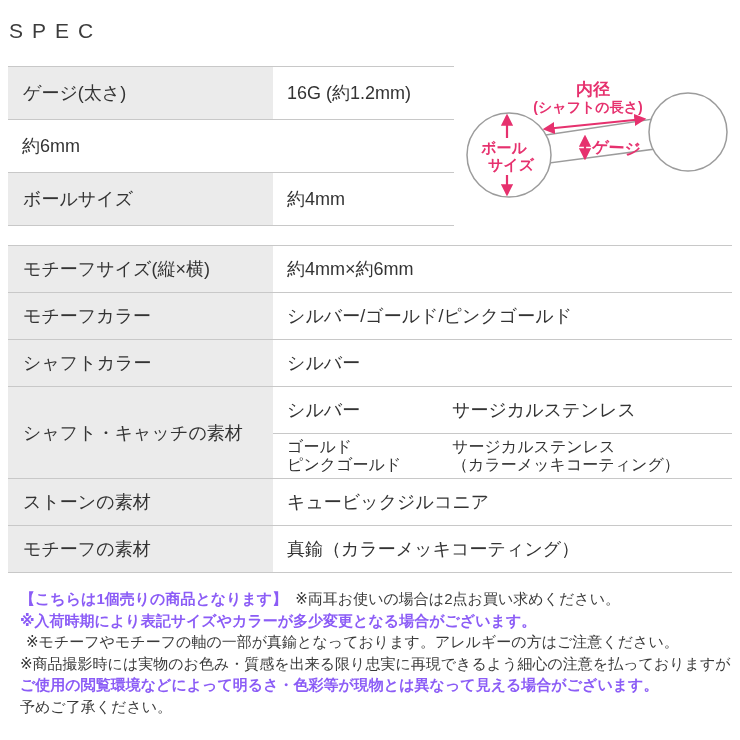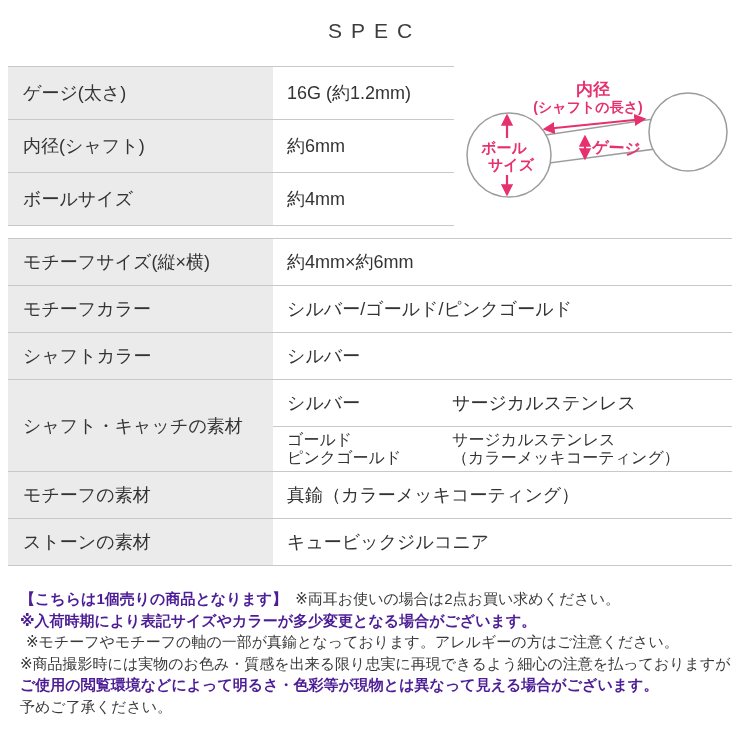--- a/index.html
+++ b/index.html
@@ -5,28 +5,28 @@
   html,body{margin:0;padding:0;}
   body{
     width:740px;height:740px;background:#ffffff;
     font-family:"Liberation Sans","DejaVu Sans",sans-serif;
     color:#333333;
   }
   .page{position:relative;width:740px;height:740px;overflow:hidden;}
 
   .title{
     position:absolute;top:19px;left:0;width:740px;
-    text-align:center;font-size:21px;letter-spacing:9px;text-indent:9px;
+    text-align:left;font-size:21px;letter-spacing:9px;text-indent:9px;
     color:#3c3c3c;font-weight:400;
   }
 
   
   .spec-table{position:absolute;left:8px;border-top:1px solid #c8c8c8;}
   .t1{top:66px;width:446px;}
-  .t2{top:238px;width:724px;}
+  .t2{top:245px;width:724px;}
   .row{display:flex;border-bottom:1px solid #c8c8c8;}
   .t1 .row{height:52px;}
   .t2 .row{height:46px;}
   .t2 .row.tall{height:91px;}
   .cell{box-sizing:border-box;display:flex;align-items:center;font-size:18px;}
   .cell.label{width:265px;background:#ebebeb;padding-left:15px;color:#333;}
   .cell.value{flex:1;background:#ffffff;padding-left:14px;color:#333;}
   .cell.stacked{flex:1;display:flex;flex-direction:column;padding:0;align-items:stretch;}
   .sub{display:flex;align-items:center;padding-left:14px;}
   .sub1{height:46px;border-bottom:1px solid #c8c8c8;}
@@ -35,38 +35,37 @@
   .sub .c2{flex:1;}
   .twoline{font-size:16px;line-height:18px;display:flex;flex-direction:column;justify-content:center;}
 
   
   .diagram{position:absolute;left:455px;top:63px;width:285px;height:165px;}
   .diagram text{font-family:"Liberation Sans","DejaVu Sans",sans-serif;font-weight:bold;}
 
   
   .notes{position:absolute;left:20px;top:588px;width:710px;font-size:15px;line-height:21.5px;color:#3a3a3a;}
   .notes .nline{white-space:nowrap;}
-  .pink{color:#4c1d95;font-weight:bold;}
+  .pink{color:#8b5cf6;font-weight:bold;}
   .note-rest{margin-left:8px;}
   .indent{padding-left:6px;}
 </style>
 </head>
 <body>
 
 <div class="page">
 
   <div class="title">SPEC</div>
 
   <div class="spec-table t1">
     <div class="row">
       <div class="cell label">ゲージ(太さ)</div>
       <div class="cell value">16G (約1.2mm)</div>
     </div>
     <div class="row">
-      <div class="cell label">内径(シャフト)</div>
       <div class="cell value">約6mm</div>
     </div>
     <div class="row">
       <div class="cell label">ボールサイズ</div>
       <div class="cell value">約4mm</div>
     </div>
   </div>
 
   <svg class="diagram" viewBox="0 0 285 165" xmlns="http://www.w3.org/2000/svg">
     <defs>
@@ -119,26 +118,26 @@
           </span>
           <span class="c2 twoline">
             <span>サージカルステンレス</span>
             <span>（カラーメッキコーティング）</span>
           </span>
         </div>
       </div>
     </div>
 
     <div class="row">
+      <div class="cell label">ストーンの素材</div>
+      <div class="cell value">キュービックジルコニア</div>
+    </div>
+    <div class="row">
       <div class="cell label">モチーフの素材</div>
       <div class="cell value">真鍮（カラーメッキコーティング）</div>
-    </div>
-    <div class="row">
-      <div class="cell label">ストーンの素材</div>
-      <div class="cell value">キュービックジルコニア</div>
     </div>
   </div>
 
   <div class="notes">
     <div class="nline">
       <span class="pink">【こちらは1個売りの商品となります】</span><span class="note-rest">※両耳お使いの場合は2点お買い求めください。</span>
     </div>
     <div class="nline pink">※入荷時期により表記サイズやカラーが多少変更となる場合がございます。</div>
     <div class="nline indent">※モチーフやモチーフの軸の一部が真鍮となっております。アレルギーの方はご注意ください。</div>
     <div class="nline">※商品撮影時には実物のお色み・質感を出来る限り忠実に再現できるよう細心の注意を払っておりますが</div>

